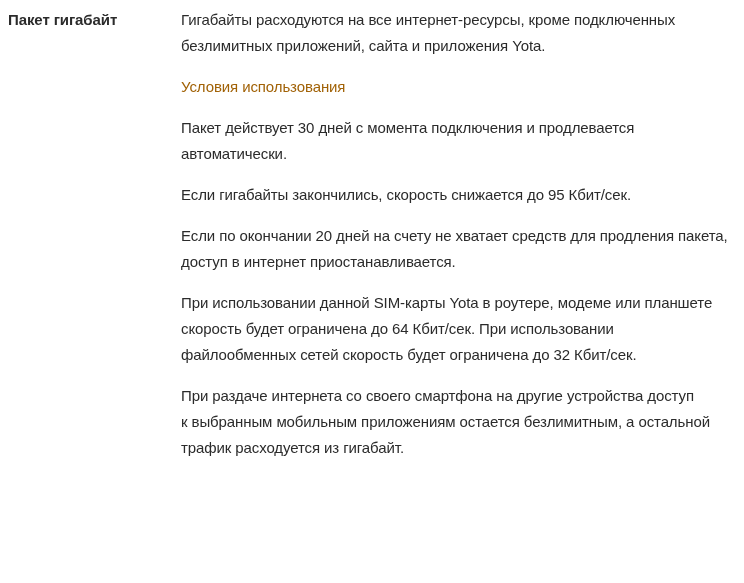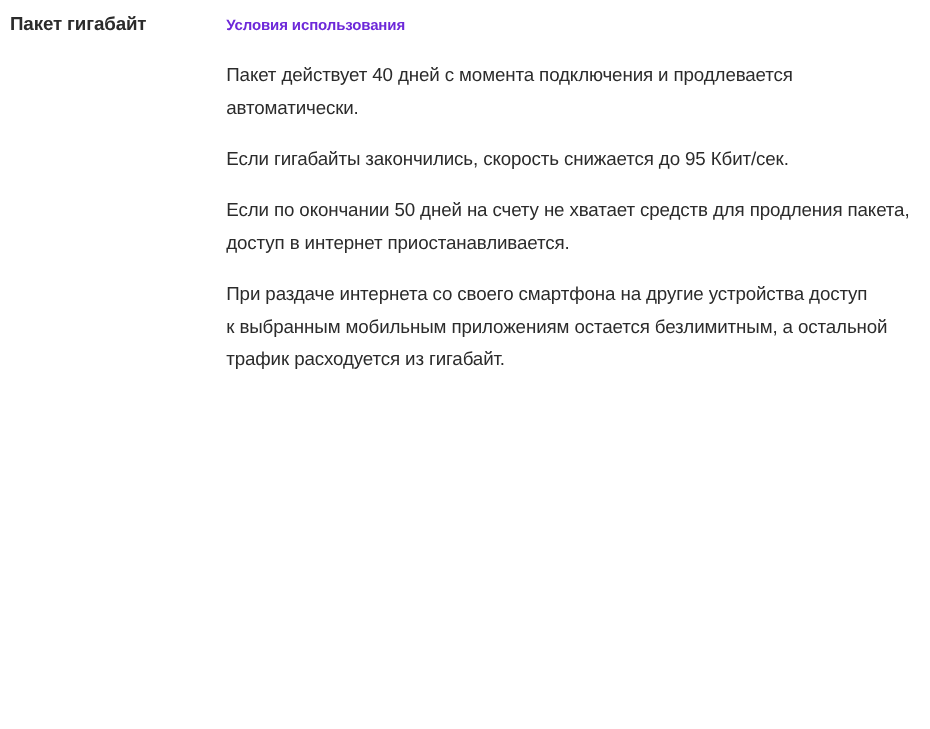--- a/index.html
+++ b/index.html
@@ -38,38 +38,43 @@
     font-size: 15px;
     line-height: 26px;
     letter-spacing: -0.1px;
   }
   .content-col p {
     margin: 0 0 15px 0;
     white-space: pre-line; 
   }
   .terms-subheading {
     margin: 0 0 15px 0;
-    font-size: 12px;
+    font-size: 15px;
     line-height: 26px;
-    font-weight: 700;
-    color: #6d28d9;
+    font-weight: 400;
+    color: #a16207;
     white-space: pre-line;
   }
 </style>
 </head>
 <body>
 
 <div class="section-row">
   <div class="label-col">
     <h3 class="section-title">Пакет гигабайт</h3>
   </div>
   <div class="content-col">
+    <p>Гигабайты расходуются на все интернет-ресурсы, кроме подключенных
+безлимитных приложений, сайта и приложения Yota.</p>
     <h4 class="terms-subheading">Условия использования</h4>
-    <p>Пакет действует 40 дней с момента подключения и продлевается
+    <p>Пакет действует 30 дней с момента подключения и продлевается
 автоматически.</p>
     <p>Если гигабайты закончились, скорость снижается до 95 Кбит/сек.</p>
-    <p>Если по окончании 50 дней на счету не хватает средств для продления пакета,
+    <p>Если по окончании 20 дней на счету не хватает средств для продления пакета,
 доступ в интернет приостанавливается.</p>
+    <p>При использовании данной SIM-карты Yota в роутере, модеме или планшете
+скорость будет ограничена до 64 Кбит/сек. При использовании
+файлообменных сетей скорость будет ограничена до 32 Кбит/сек.</p>
     <p>При раздаче интернета со своего смартфона на другие устройства доступ
 к выбранным мобильным приложениям остается безлимитным, а остальной
 трафик расходуется из гигабайт.</p>
   </div>
 </div>
 
 </body></html>

